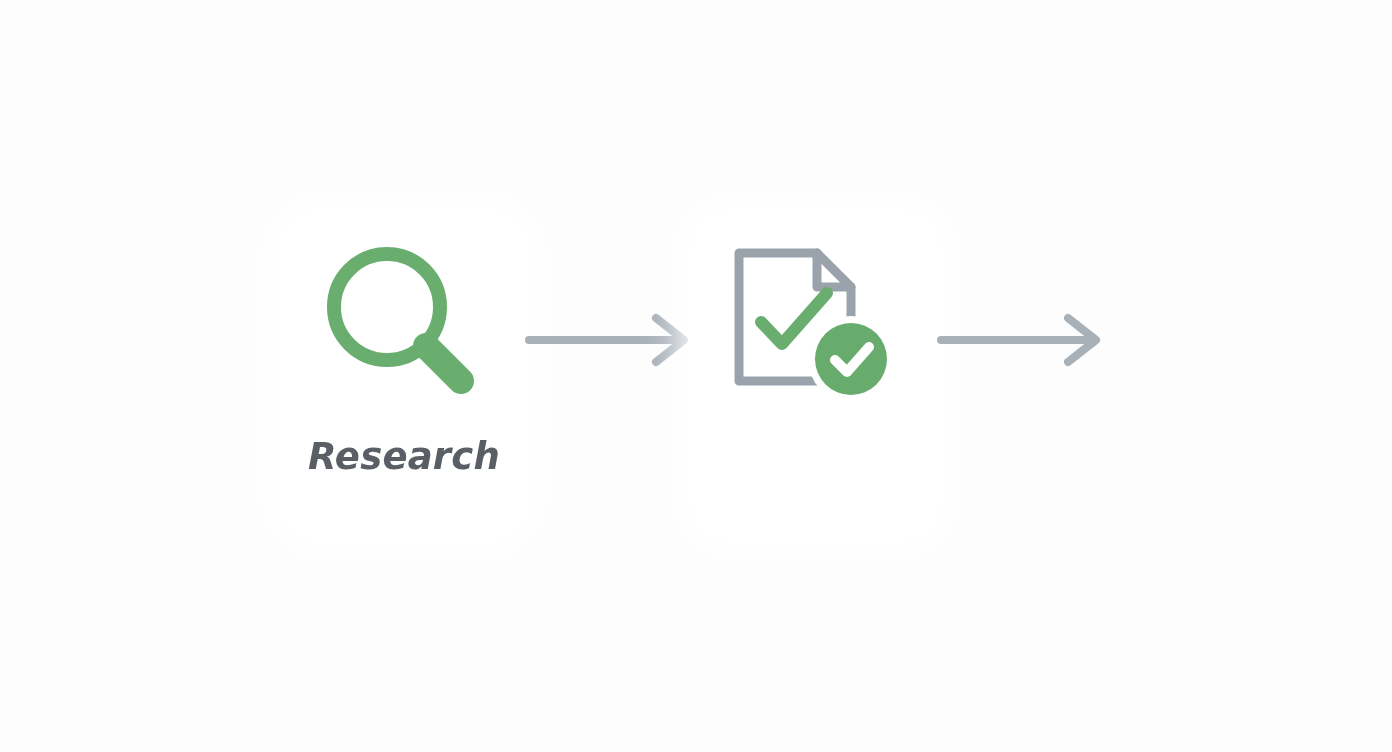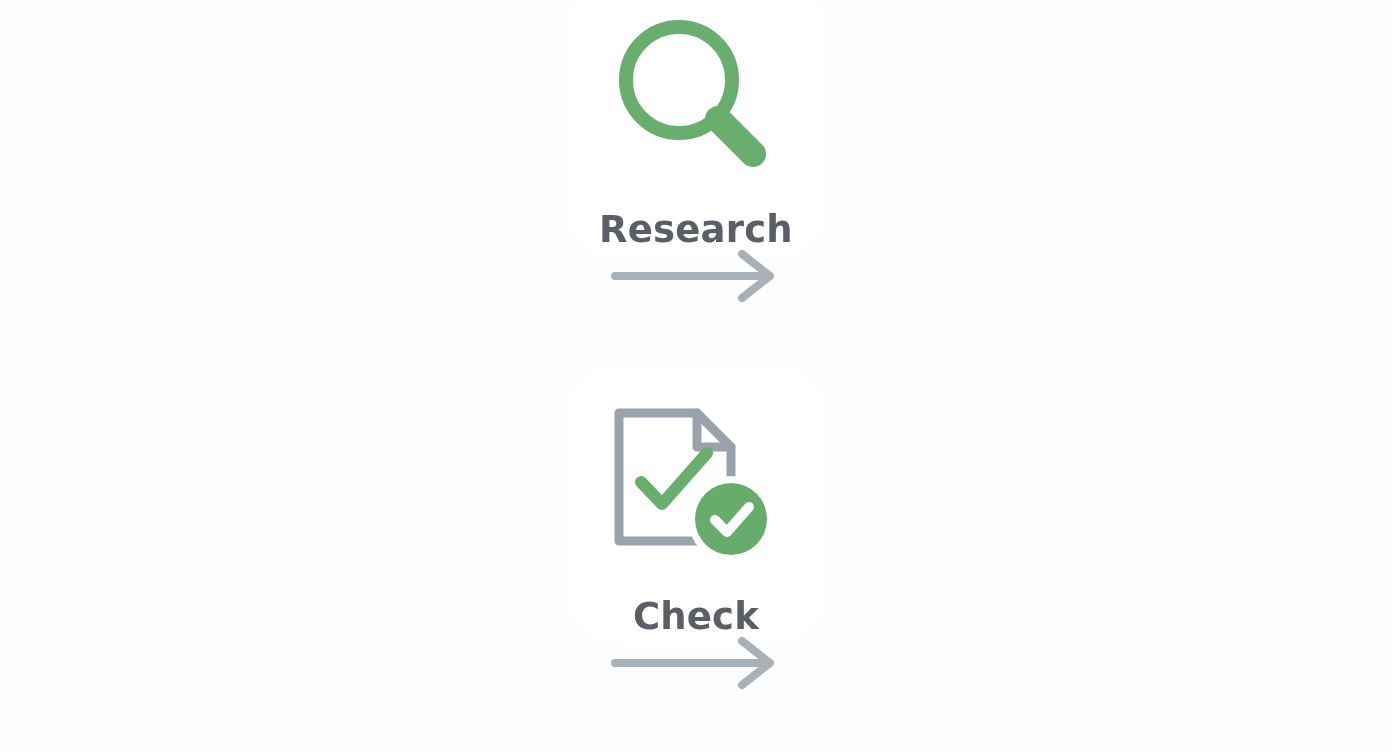--- a/index.html
+++ b/index.html
@@ -24,23 +24,24 @@
     height: 752px;
   }
 
   .flow-row {
     position: absolute;
     left: 0;
     top: 0;
     width: 1392px;
     height: 752px;
     display: flex;
-    flex-direction: column;
+    flex-direction: row;
     align-items: center;
     justify-content: center;
+    font-style: italic;
   }
 
   
   .step {
     position: relative;
     width: 240px;
     height: 320px;
     display: flex;
     flex-direction: column;
     align-items: center;
@@ -125,21 +126,20 @@
 
           <path d="M 96 24 L 96 58 L 130 58" fill="none" stroke="#9aa3ab" stroke-width="9" stroke-linecap="round" stroke-linejoin="round"></path>
 
           <polyline points="40 93 61 115 106 64" fill="none" stroke="#6aae6f" stroke-width="12" stroke-linecap="round" stroke-linejoin="round"></polyline>
 
           <circle cx="130" cy="130" r="43" fill="#ffffff"></circle>
           <circle cx="130" cy="130" r="36" fill="#68ac6d"></circle>
           <polyline points="114 131 126 143 148 118" fill="none" stroke="#ffffff" stroke-width="10" stroke-linecap="round" stroke-linejoin="round"></polyline>
         </svg>
       </div>
-      <div class="step-label">Check</div>
     </div>
 
     <div class="connector">
       <svg class="arrow-svg" width="170" height="56" viewBox="0 0 170 56" aria-hidden="true">
         <line x1="4" y1="28" x2="148" y2="28" stroke="#a8b0b8" stroke-width="8" stroke-linecap="round"></line>
         <polyline points="131,6 159,28 131,50" fill="none" stroke="#a8b0b8" stroke-width="8" stroke-linecap="round" stroke-linejoin="round"></polyline>
       </svg>
     </div>
 
 

